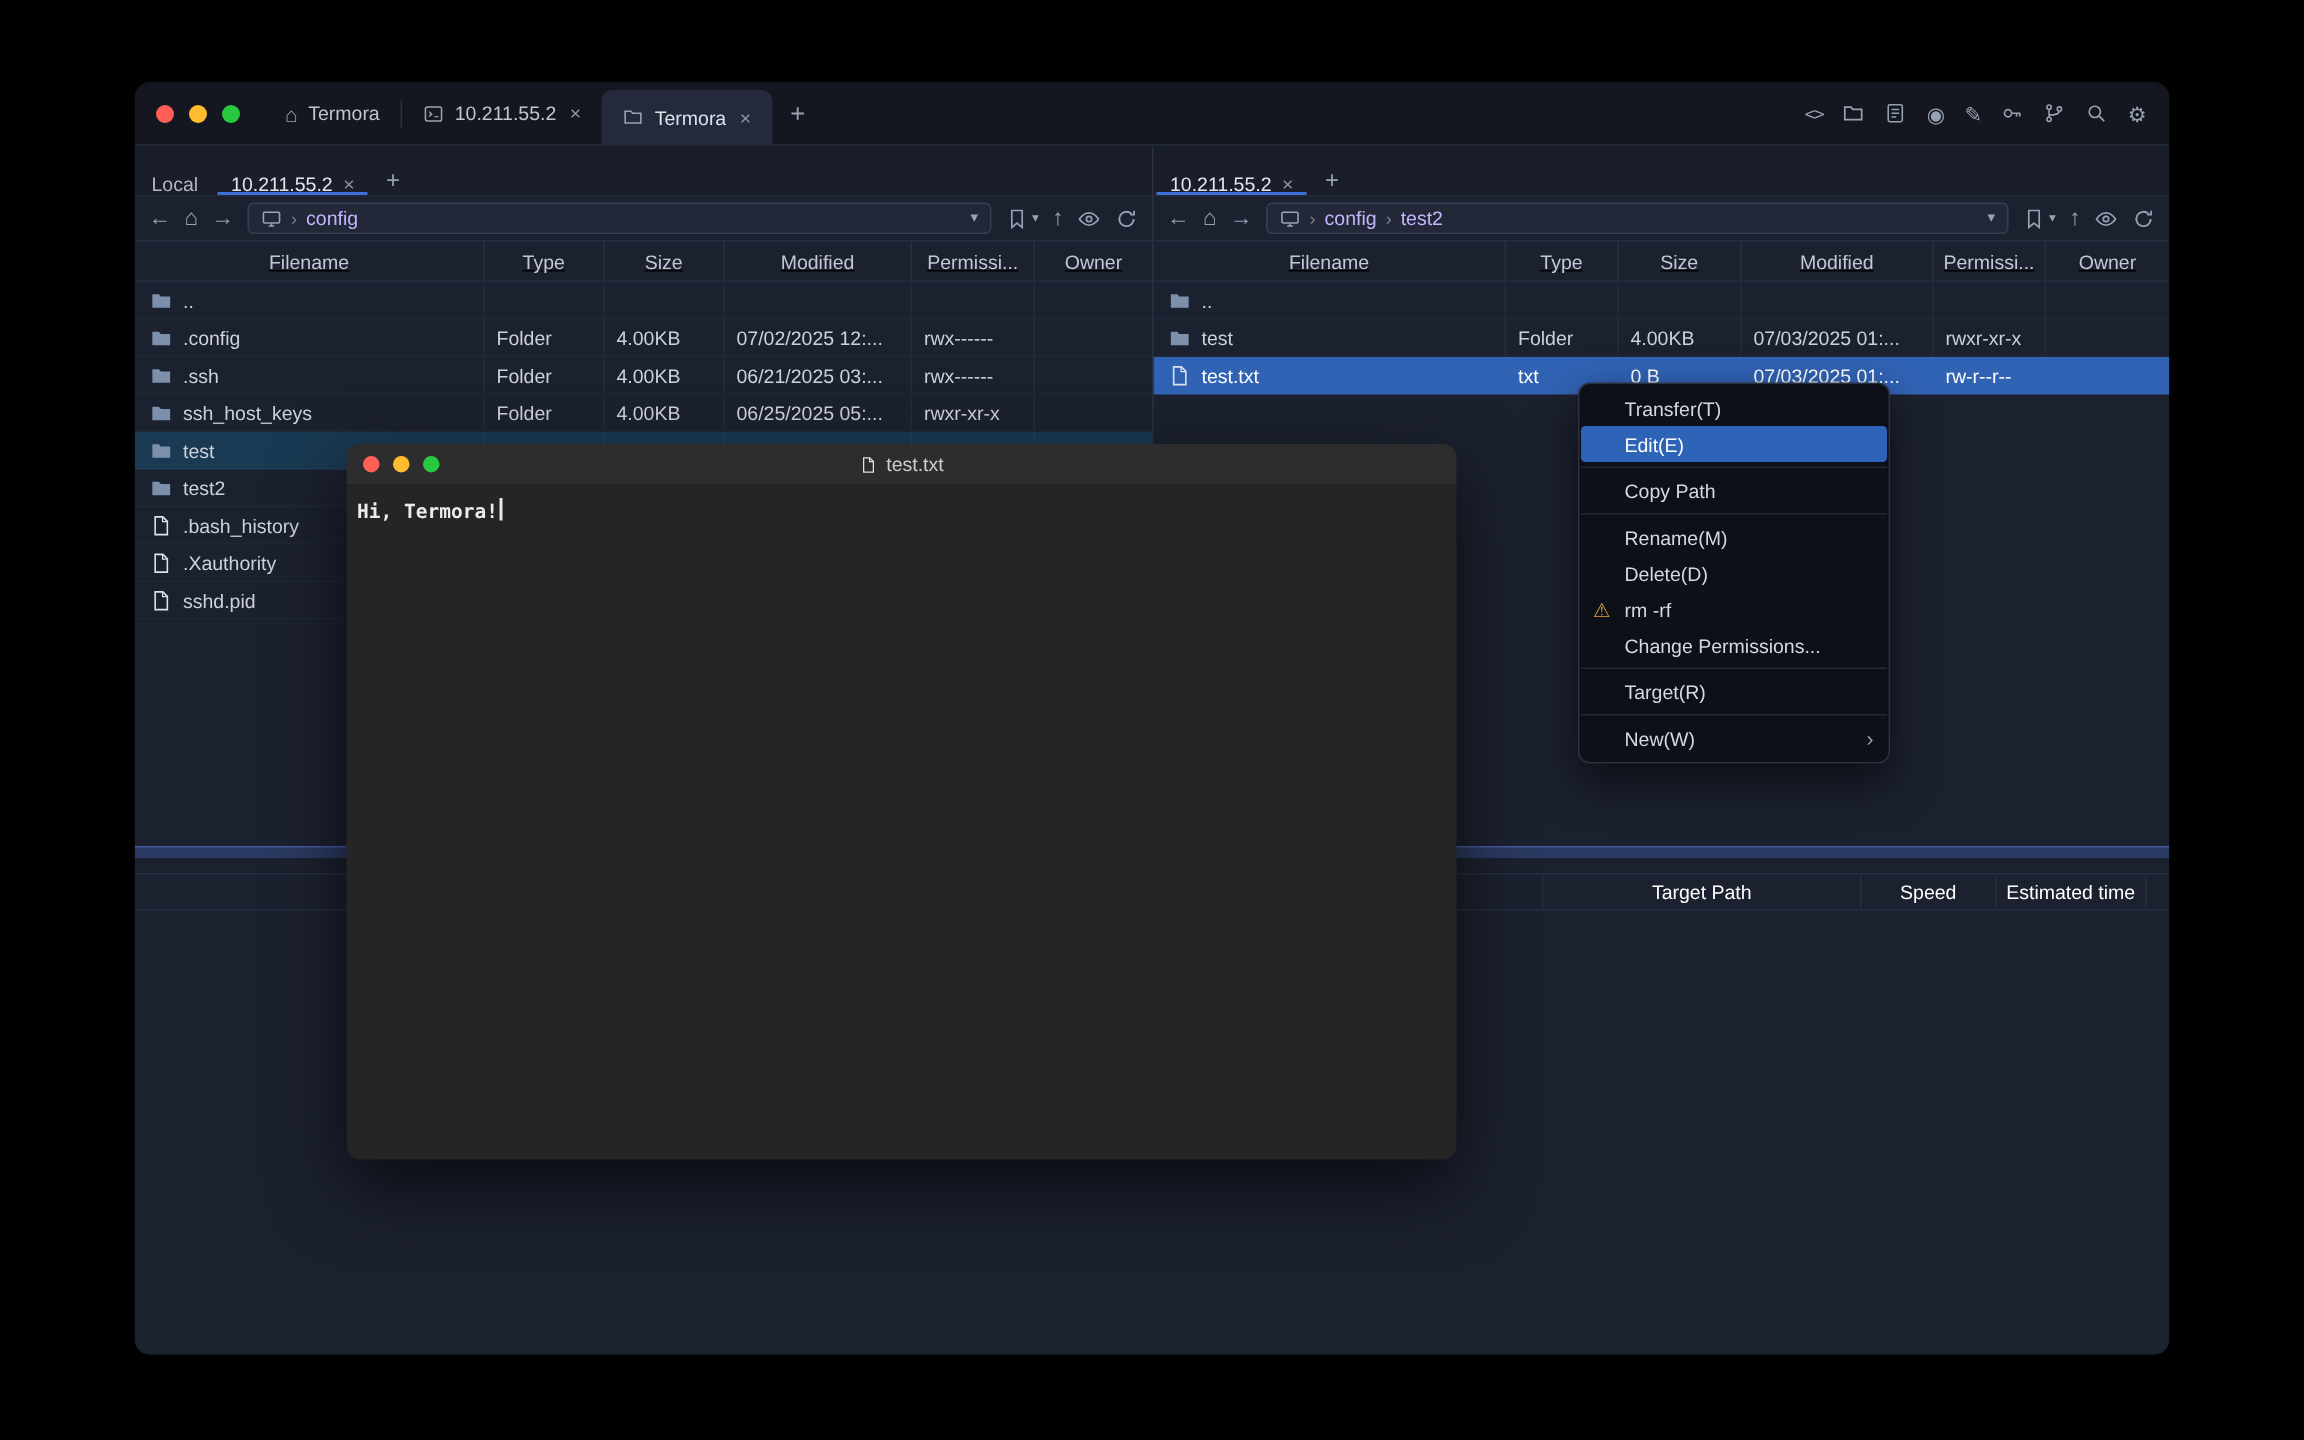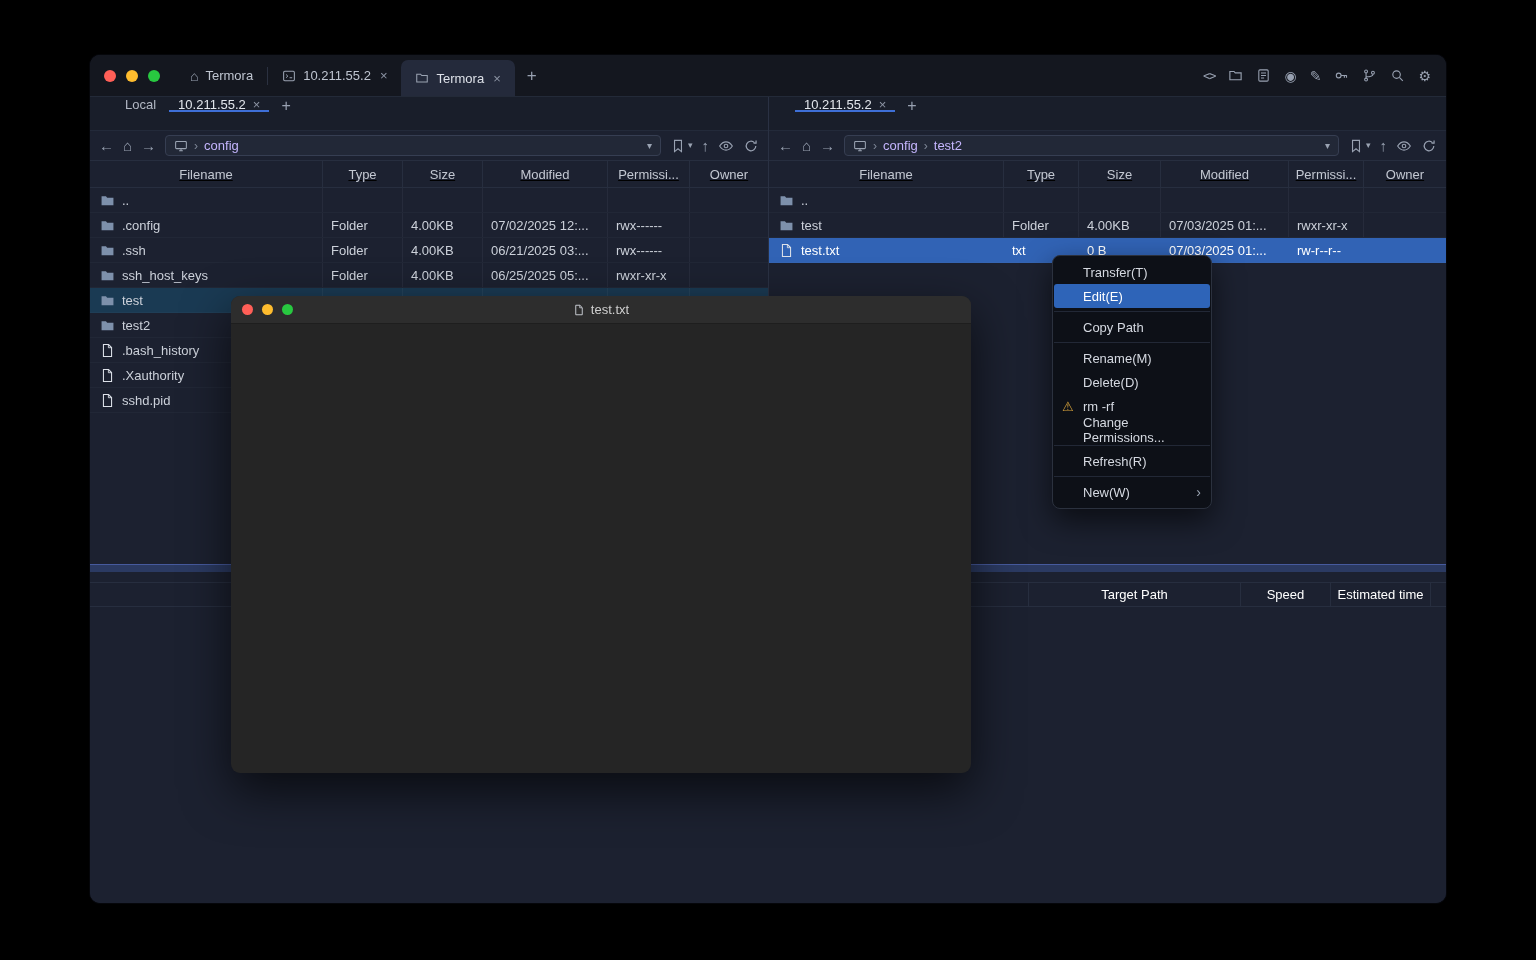--- a/index.html
+++ b/index.html
@@ -27,21 +27,21 @@
   .tico svg{width:15px;height:15px;}
   .tico.mono{font-family:"DejaVu Sans Mono",monospace;font-size:12px;letter-spacing:-1px;}
 
   
   .content{position:absolute;top:42px;left:0;width:100%;height:467px;display:flex;background:#1c2130;z-index:1;}
   .panel{display:flex;flex-direction:column;min-width:0;}
   #lp{width:678px;}
   .vdiv{width:1px;background:#2a3143;}
   #rp{flex:1;}
 
-  .ptabs{height:34px;display:flex;align-items:flex-start;padding-left:24px;background:#191e2a;
+  .ptabs{height:34px;display:flex;align-items:flex-end;padding-left:0;background:#191e2a;
          border-bottom:1px solid #232a3a;}
   .ptab{display:flex;align-items:center;gap:7px;padding:0 11px;font-size:13px;color:#b2b8c4;position:relative;}
   .ptab.active{color:#e2e6ec;}
   .ptab.active::after{content:"";position:absolute;left:2px;right:2px;bottom:0;height:2px;background:#3e6fd7;}
   .ptab .x{color:#8d95a5;font-size:13px;}
   .padd{display:flex;align-items:center;padding:0 10px;color:#98a1b1;font-size:16px;}
 
   .ptoolbar{height:29px;display:flex;align-items:center;gap:9px;padding:0 9px;}
   .tbtn{color:#98a1b1;font-size:15px;line-height:1;display:flex;align-items:center;gap:2px;}
   .tbtn svg{width:16px;height:16px;}
@@ -74,23 +74,23 @@
   .splitter{position:absolute;top:509px;left:0;right:0;height:8px;background:#2b3a62;
             border-top:1px solid #465a9e;z-index:1;}
   .txheader{position:absolute;top:527px;left:0;right:0;height:25px;background:#1c2130;
             border-top:1px solid #272e3f;border-bottom:1px solid #272e3f;z-index:1;}
   .txc{position:absolute;top:0;height:100%;display:flex;align-items:center;justify-content:center;
        font-size:13px;color:#ffffff;border-left:1px solid #272e3f;}
   .txline{position:absolute;top:0;bottom:0;width:1px;background:#272e3f;}
   .txbody{position:absolute;top:553px;left:0;right:0;bottom:0;background:#1c2130;z-index:1;}
 
   
-  .ctxmenu{position:absolute;left:962px;top:200px;width:160px;background:#0d1017;
+  .ctxmenu{position:absolute;left:962px;top:200px;width:208px;background:#0d1017;
            border:1px solid #2b313e;border-radius:8px;padding:4px 0;
-           box-shadow:0 12px 30px rgba(0,0,0,.6);z-index:9;}
+           box-shadow:0 12px 30px rgba(0,0,0,.6);z-index:9;text-align:center;}
   .mi{height:24px;display:flex;align-items:center;padding-left:30px;font-size:13px;color:#d5d9e1;position:relative;}
   .mi.hl{background:#2e64b8;color:#fff;margin:0 1px;padding-left:29px;border-radius:3px;}
   .msep{height:1px;background:#222836;margin:3px 1px;}
   .wicon{position:absolute;left:9px;color:#d9a43c;font-size:13px;line-height:1;}
   .sub{position:absolute;right:10px;color:#9aa3b2;font-size:14px;line-height:1;}
 
   
   .editor{position:absolute;left:141px;top:241px;width:740px;height:477px;background:#252525;
           border-radius:9px;box-shadow:0 18px 48px rgba(0,0,0,.65);z-index:8;overflow:hidden;}
   .etitle{height:28px;background:#2d2d2d;display:flex;align-items:center;position:relative;
@@ -504,20 +504,23 @@
           <span class="elight y"></span>
           <span class="elight g2"></span>
         </div>
         <div class="etname">
           <svg>
               <use href="#i-file"></use>
             </svg>
           <span>test.txt</span>
         </div>
       </div>
+      <div class="ebody">
+        <span>Hi, Termora!</span><span class="cursor"></span>
+      </div>
     </div>
 
     <div class="ctxmenu">
       <div class="mi">
           <span>Transfer(T)</span>
         </div>
       <div class="mi hl">
           <span>Edit(E)</span>
         </div>
       <div class="msep"></div>
@@ -533,21 +536,21 @@
         </div>
       <div class="mi">
           <span class="wicon">⚠</span>
           <span>rm -rf</span>
         </div>
       <div class="mi">
           <span>Change Permissions...</span>
         </div>
       <div class="msep"></div>
       <div class="mi">
-          <span>Refresh(R)</span>
+          <span>Target(R)</span>
         </div>
       <div class="msep"></div>
       <div class="mi">
           <span>New(W)</span>
           <span class="sub">›</span>
         </div>
     </div>
 
   </div>
 </div>

